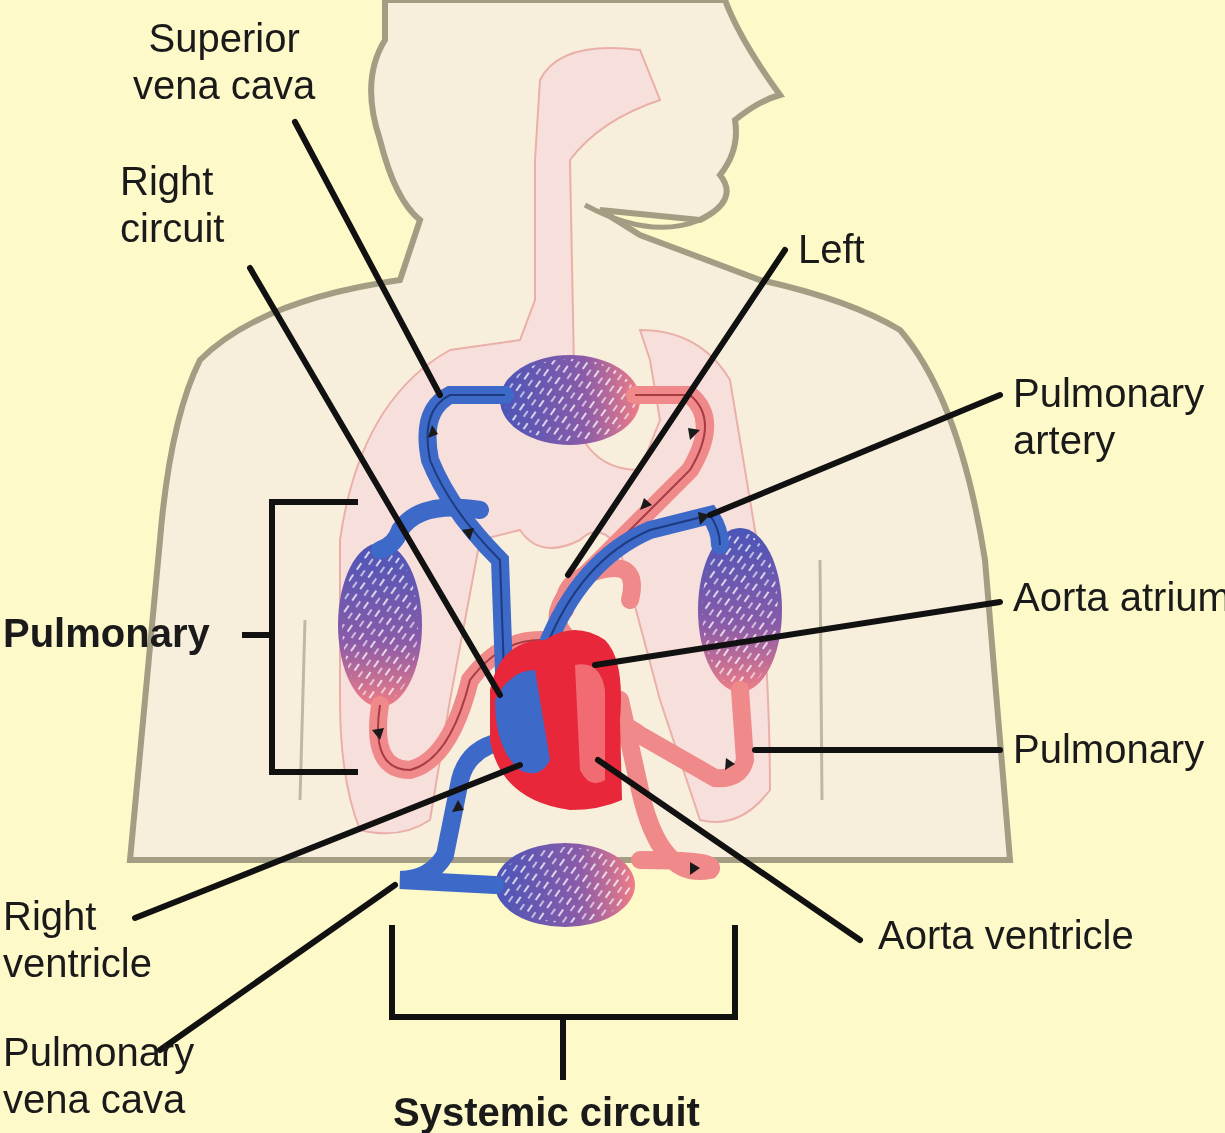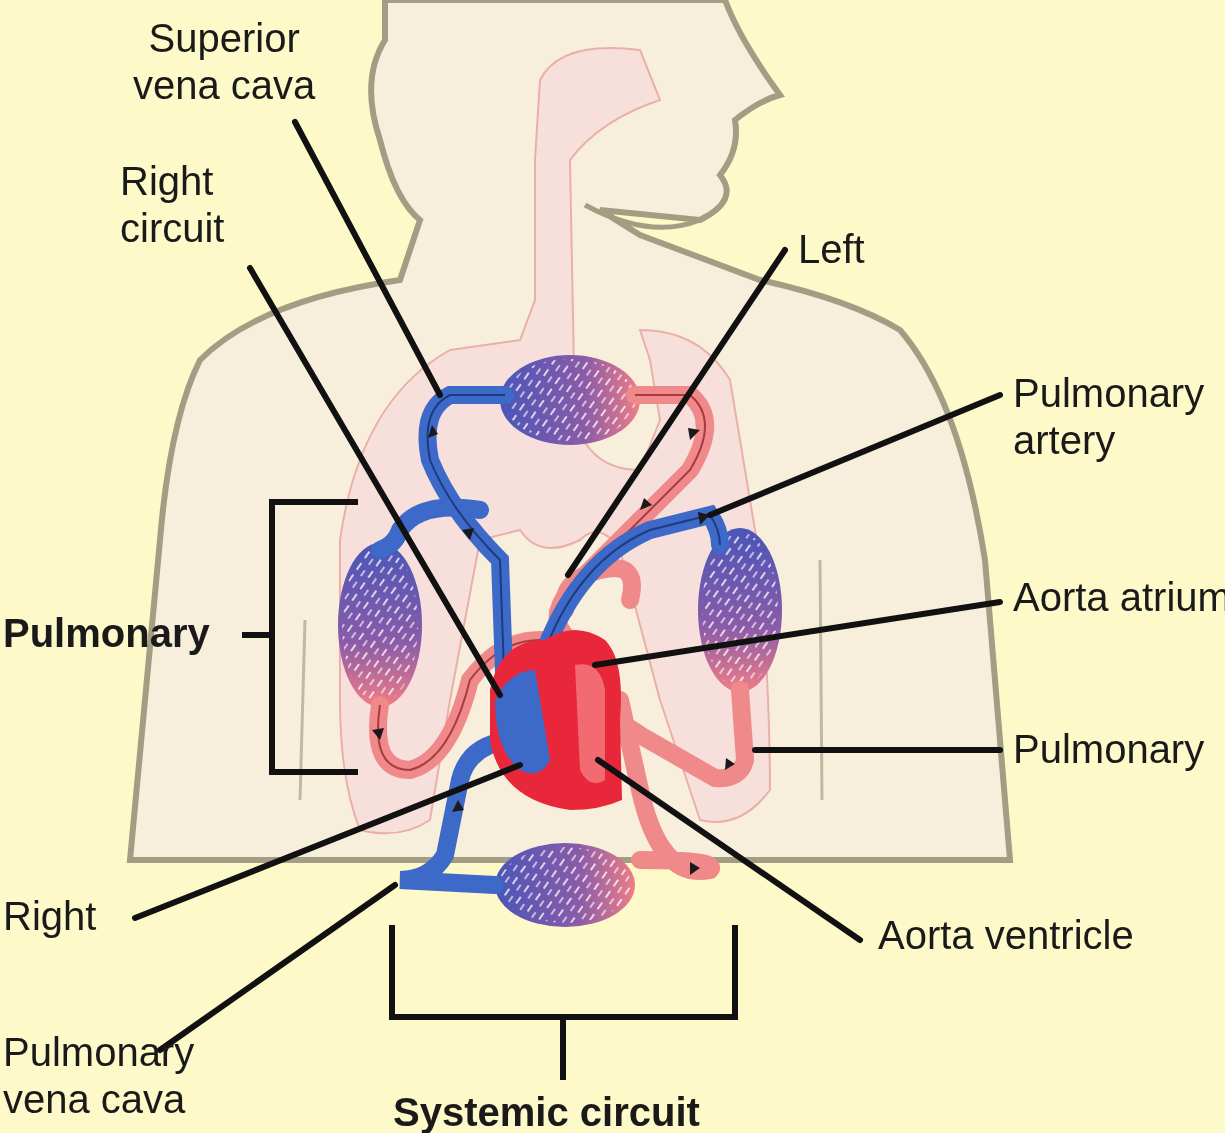--- a/index.html
+++ b/index.html
@@ -130,20 +130,21 @@
   <span>Aorta atrium</span>
 </div>
 <div class="lbl" style="left:1013px; top:726px;">
   <span>Pulmonary</span>
 </div>
 <div class="lbl" style="left:878px; top:912px;">
   <span>Aorta ventricle</span>
 </div>
 <div class="lbl" style="left:3px; top:893px;">
   <span>Right</span>
+  <span>ventricle</span>
 </div>
 <div class="lbl" style="left:3px; top:1029px;">
   <span>Pulmonary</span>
   <span>vena cava</span>
 </div>
 <div class="lbl bold" style="left:3px; top:610px;">
   <span>Pulmonary</span>
 </div>
 <div class="lbl bold" style="left:393px; top:1082px;margin-top:7px;">
   <span>Systemic circuit</span>

